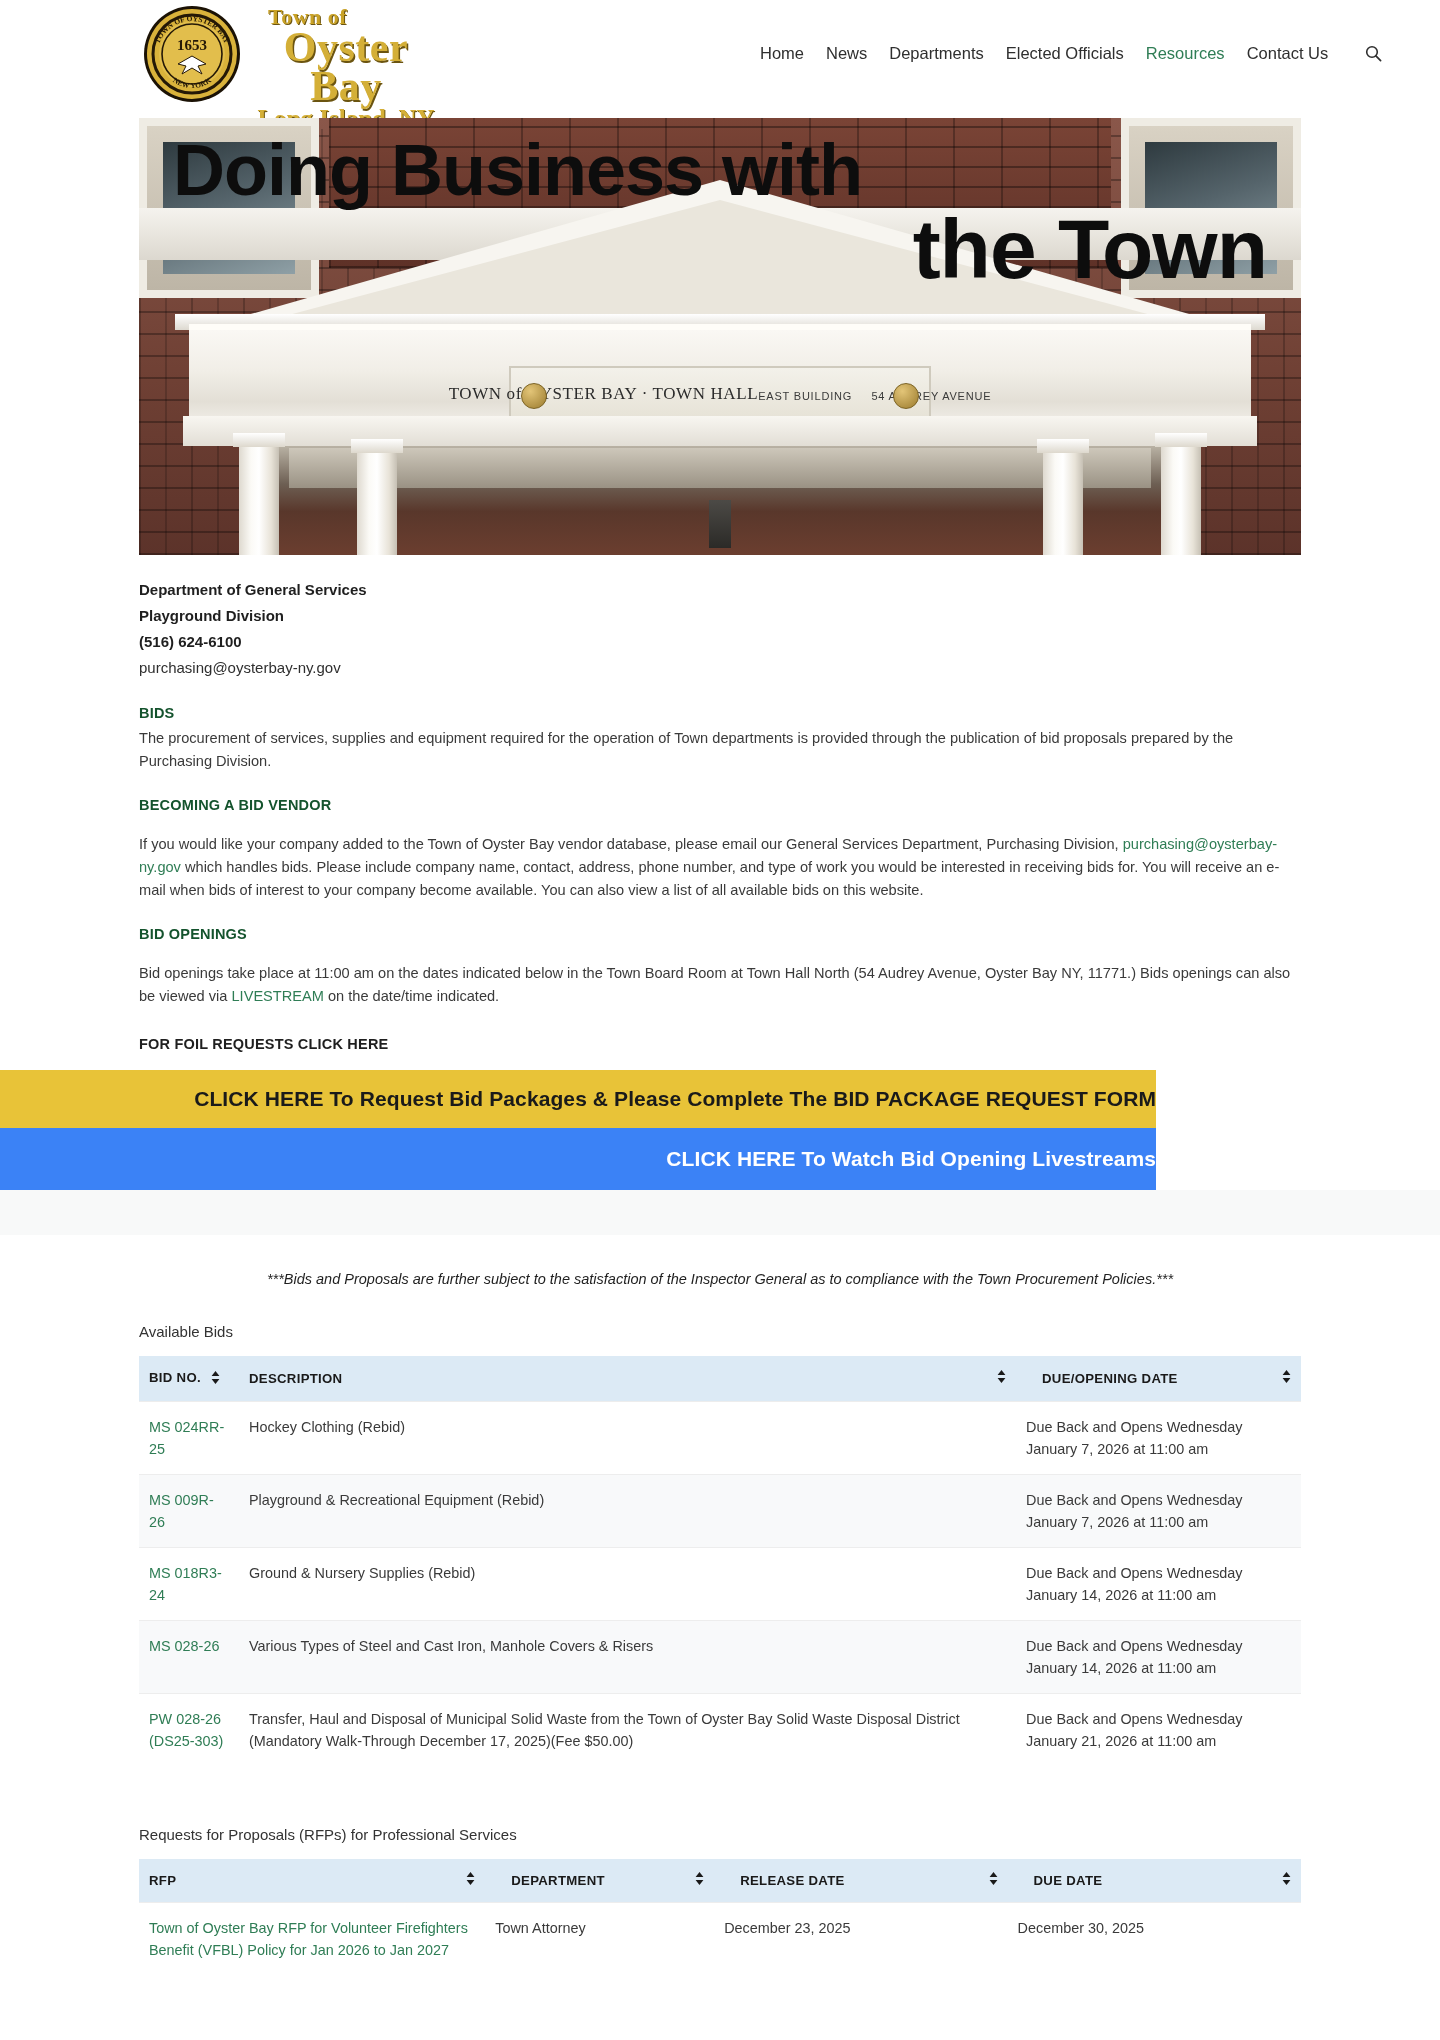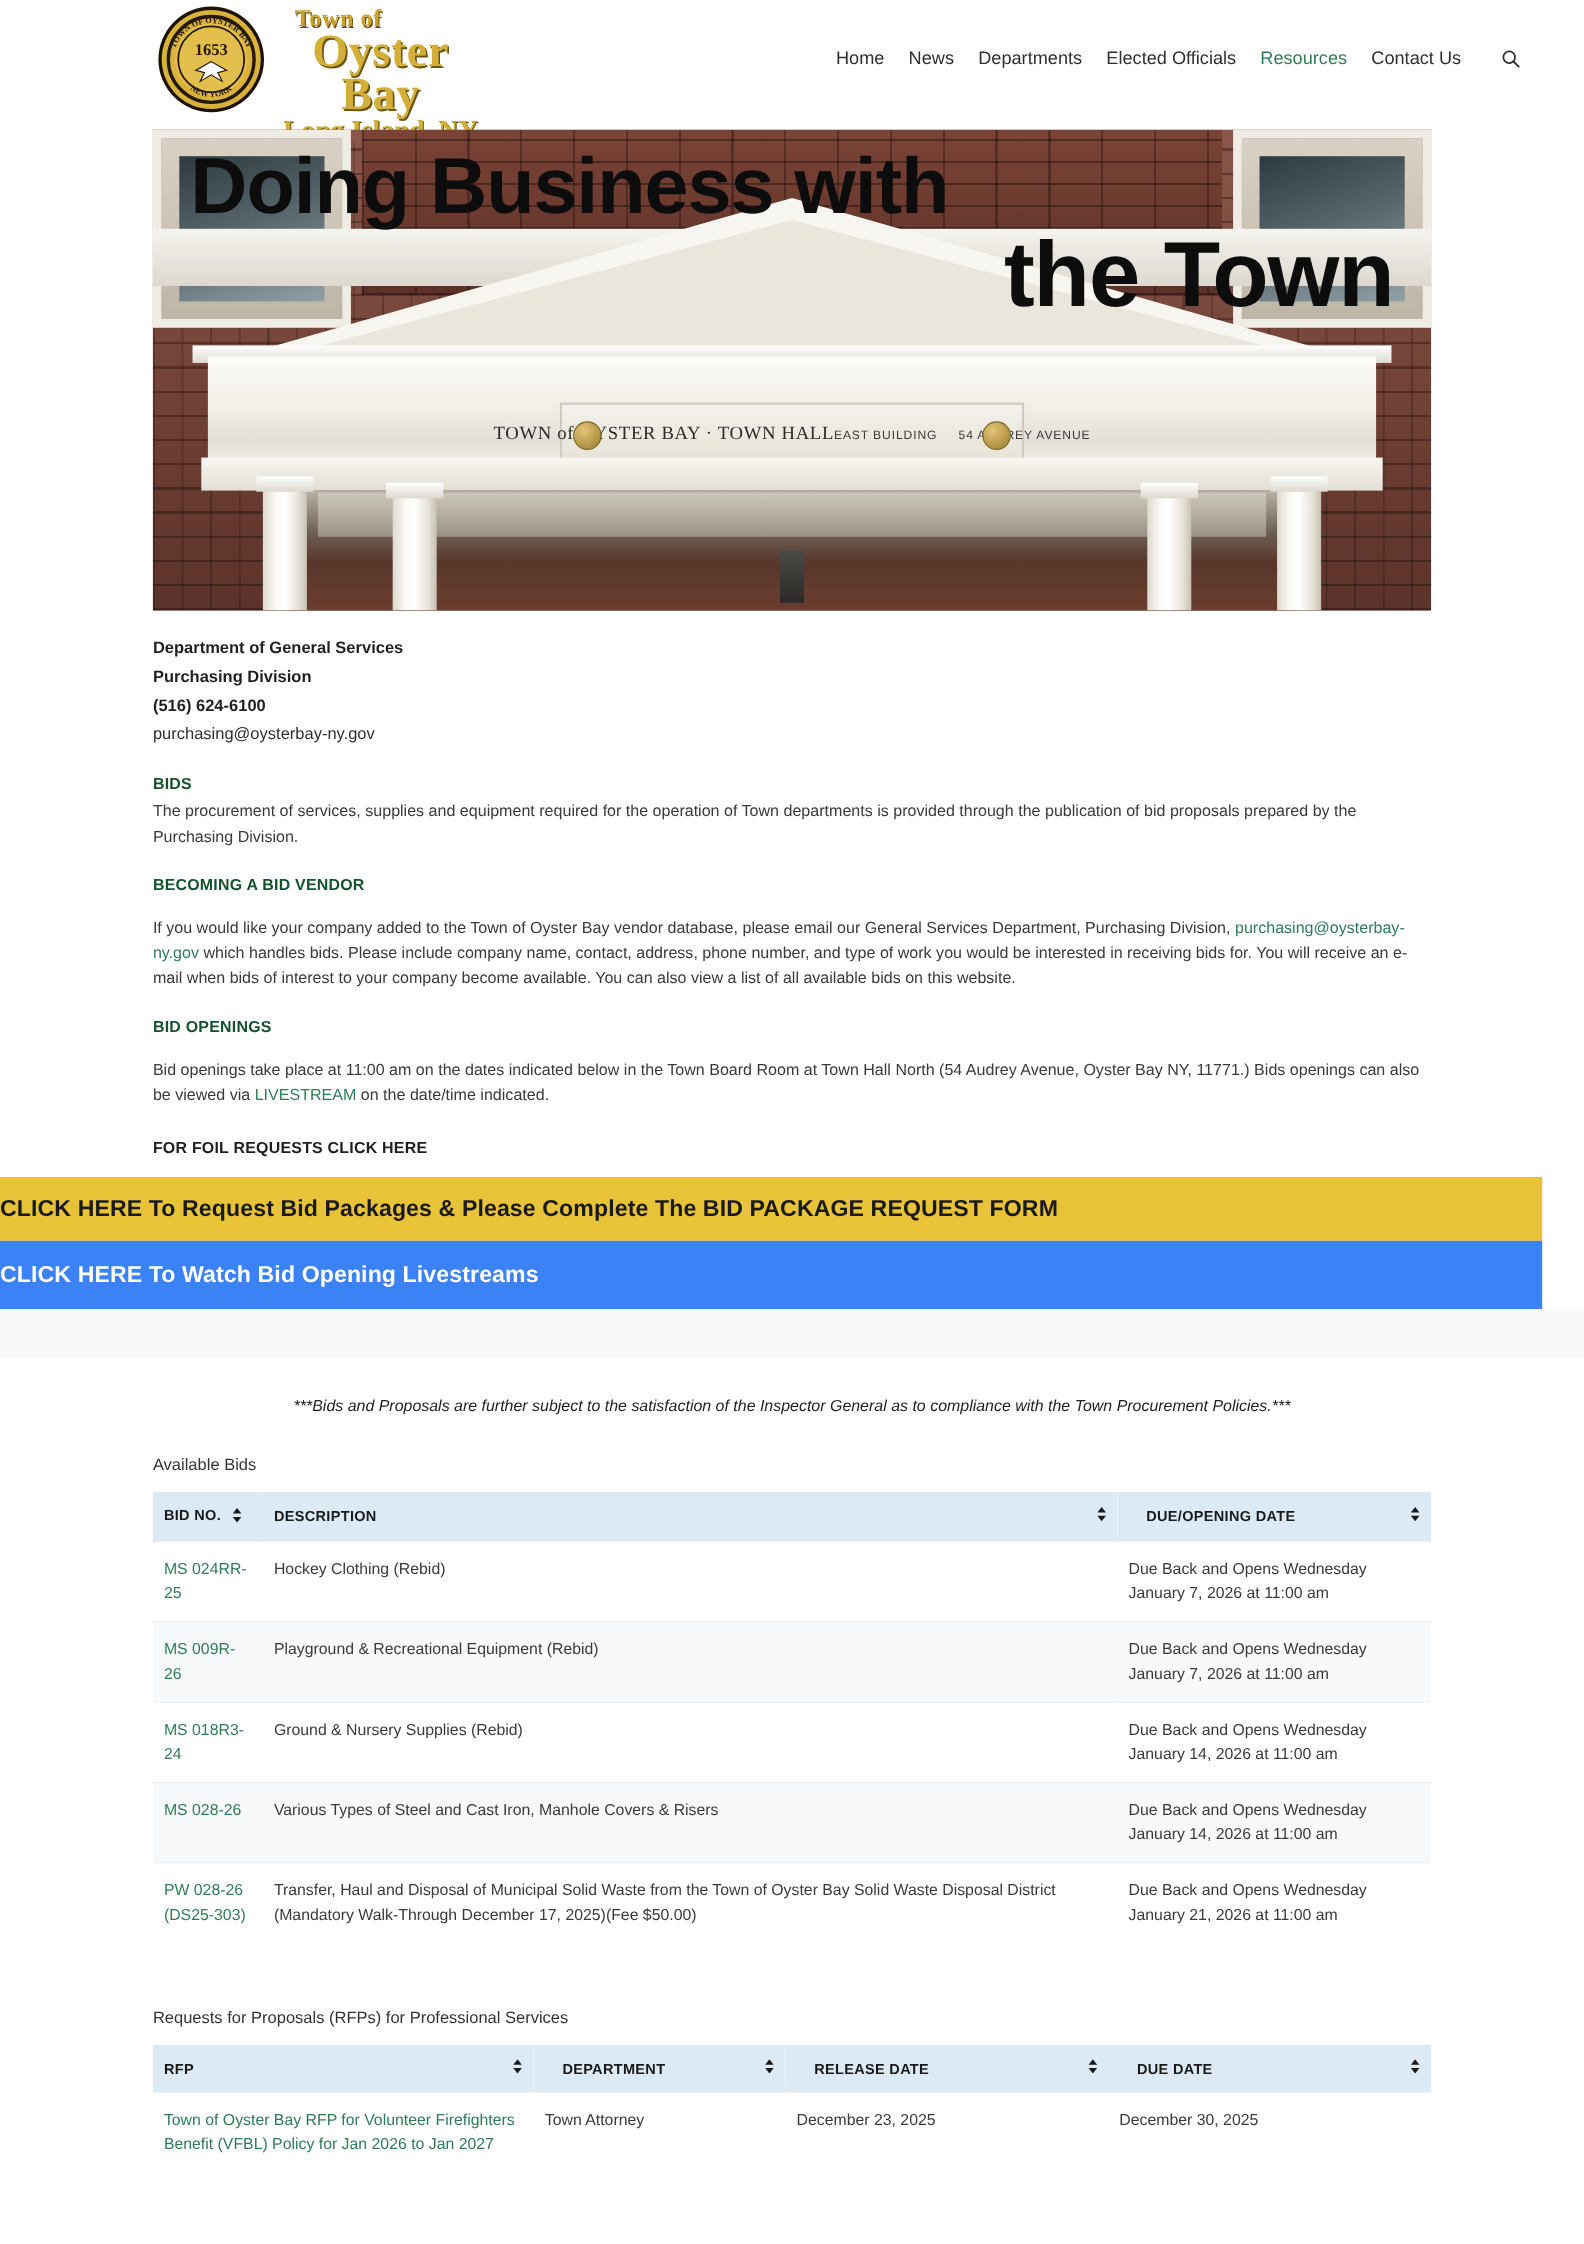--- a/index.html
+++ b/index.html
@@ -303,24 +303,24 @@
   .foil {
     font-size: 14.5px;
     font-weight: bold;
     color: #1f1f1f;
     margin-top: 28px;
     letter-spacing: .2px;
   }
 
   
   .banner {
-    width: 1402px;
+    width: 1156px;
     display: flex;
     align-items: center;
-    justify-content: flex-start;
+    justify-content: flex-end;
     cursor: pointer;
   }
   .banner-yellow {
     background: #E8C338;
     height: 58px;
     margin-top: 18px;
   }
   .banner-yellow .txt {
     font-size: 21px;
     font-weight: bold;
@@ -492,21 +492,21 @@
     <div class="col c4"></div>
     <div class="hero-title">
       <div class="ht1">Doing Business with</div>
       <div class="ht2">the Town</div>
     </div>
   </div>
 </div>
 
 <main class="content">
   <div class="dept-line">Department of General Services</div>
-  <div class="dept-line">Purchasing Division</div>
+  <div class="dept-line">Playground Division</div>
   <div class="dept-line">(516) 624-6100</div>
   <div class="email-line">purchasing@oysterbay-ny.gov</div>
 
   <h3 class="sec">BIDS</h3>
   <p class="body">The procurement of services, supplies and equipment required for the operation of Town departments is provided through the publication of bid proposals prepared by the Purchasing Division.</p>
 
   <h3 class="sec">BECOMING A BID VENDOR</h3>
   <p class="body spaced"><span>If you would like your company added to the Town of Oyster Bay vendor database, please email our General Services Department, Purchasing Division, </span><a class="green">purchasing@oysterbay-ny.gov</a><span> which handles bids. Please include company name, contact, address, phone number, and type of work you would be interested in receiving bids for. You will receive an e-mail when bids of interest to your company become available. You can also view a list of all available bids on this website.</span></p>
 
   <h3 class="sec">BID OPENINGS</h3>

